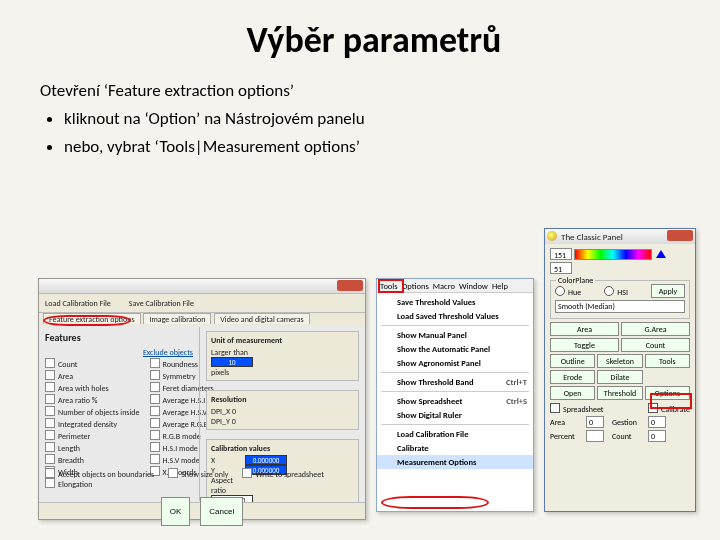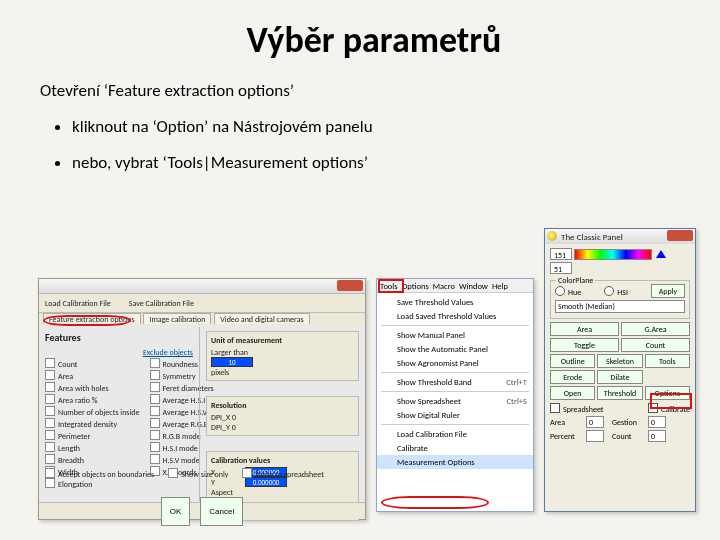--- a/index.html
+++ b/index.html
@@ -21,21 +21,21 @@
   }
   .body-text {
     padding: 0 40px;
     font-size: 17px;
     color: #000;
     line-height: 1.3;
   }
   .body-text p { margin: 0 0 6px 0; }
   .body-text .gap { margin-top: 18px; }
   ul { margin: 2px 0 0 18px; padding: 0; }
-  li { margin: 14px; }
+  li { margin: 6px; }
 
   .shots {
     position: absolute;
     left: 0; right: 0;
     top: 278px;
     bottom: 0;
   }
 
   
   .dlg1 {
@@ -116,21 +116,21 @@
   }
   .dlg1 .footerchk div::before {
     content: ""; display: inline-block;
     width: 8px; height: 8px; border: 1px solid #888;
     margin-right: 3px; vertical-align: -1px; background: #fff;
   }
   .dlg1 .right {
     flex: 1;
     border-left: 1px solid #bbb;
     padding: 4px 6px;
-    display: flex; flex-direction: column; gap: 15px;
+    display: flex; flex-direction: column; gap: 9px;
   }
   .dlg1 .group {
     border: 1px solid #bbb;
     padding: 3px 4px;
     background: #ece9d8;
   }
   .dlg1 .group .gtitle { font-weight: bold; margin-bottom: 2px; }
   .dlg1 .numbox {
     display: inline-block; width: 42px; height: 10px;
     background: #0050ff; color: #fff; text-align: center;
@@ -167,20 +167,21 @@
     border-bottom: 1px solid #ccc;
   }
   .red-box-tools {
     position: absolute; left: 1px; top: 0;
     width: 26px; height: 14px;
     border: 2px solid #d11;
     pointer-events: none;
   }
   .dlg2 .menu {
     padding: 2px 0;
+    font-weight: bold;
   }
   .dlg2 .mi {
     padding: 2px 8px 2px 20px;
     white-space: nowrap;
     cursor: default;
     position: relative;
   }
   .dlg2 .mi.sel { background: #cde3ff; }
   .dlg2 .mi .sc { position: absolute; right: 6px; color: #555; }
   .dlg2 hr { margin: 2px 4px; border: none; border-top: 1px solid #ccc; }

